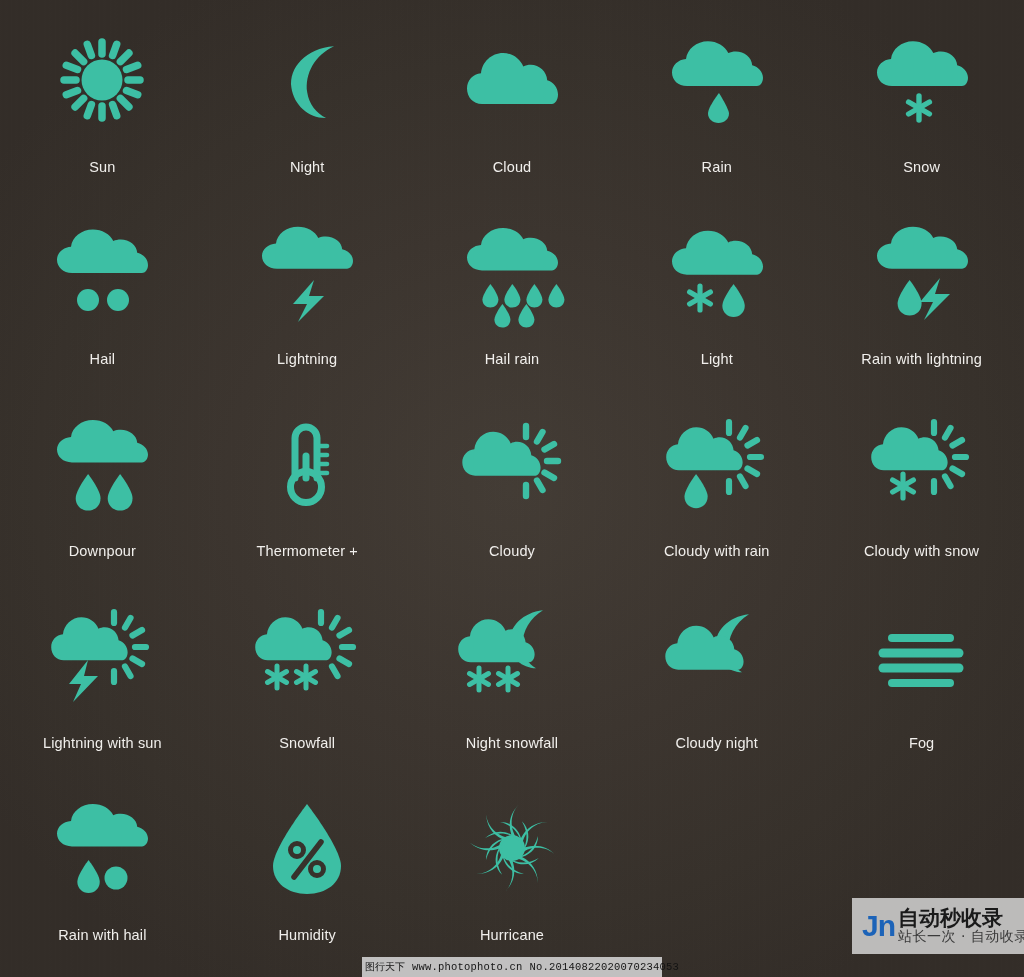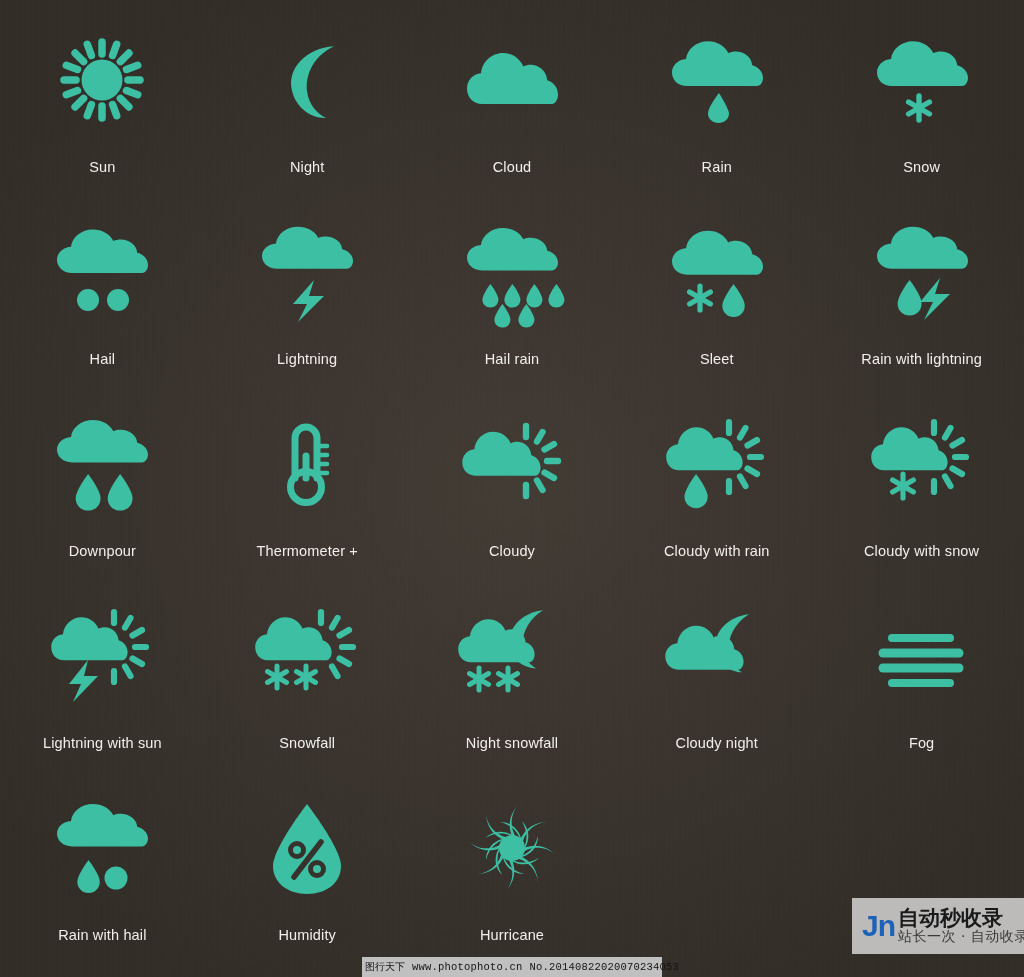--- a/index.html
+++ b/index.html
@@ -265,21 +265,21 @@
             <path transform="translate(0,-11) scale(1,0.86)" d="M20 74 C11 74 5 67 5 58.5 C5 50.5 11 44 19 43.3 C20 32 29.5 23 41 23 C50 23 58 28.5 61.3 36.5 C63.5 35.3 66 34.7 68.7 34.7 C77.5 34.7 84.7 41.6 85.2 50.2 C91.5 52 96 57.8 96 64.6 C96 69.9 93.2 74 90 74 Z"></path>
             <g stroke="#3dbfa4" stroke-width="5.2" stroke-linecap="round">
               <line x1="33" y1="64" x2="33" y2="88"></line>
               <line x1="22.6" y1="70" x2="43.4" y2="82"></line>
               <line x1="22.6" y1="82" x2="43.4" y2="70"></line>
             </g>
             <path transform="translate(52,62) scale(0.56)" d="M26 0 C26 0 6 26 6 39 C6 51 15 59 26 59 C37 59 46 51 46 39 C46 26 26 0 26 0 Z"></path>
           </g>
         </svg>
       </div>
-      <div class="label">Sleet</div>
+      <div class="label">Light</div>
     </div>
 
     <div class="cell">
       <div class="icon-wrap">
         <svg width="100" height="100" viewBox="0 0 100 100">
           <g fill="#3dbfa4">
             <path transform="translate(0,-14) scale(1,0.82)" d="M20 74 C11 74 5 67 5 58.5 C5 50.5 11 44 19 43.3 C20 32 29.5 23 41 23 C50 23 58 28.5 61.3 36.5 C63.5 35.3 66 34.7 68.7 34.7 C77.5 34.7 84.7 41.6 85.2 50.2 C91.5 52 96 57.8 96 64.6 C96 69.9 93.2 74 90 74 Z"></path>
             <path transform="translate(22,58) scale(0.60)" d="M26 0 C26 0 6 26 6 39 C6 51 15 59 26 59 C37 59 46 51 46 39 C46 26 26 0 26 0 Z"></path>
             <path d="M68 56 L48 80 L61 80 L52 98 L78 72 L63 72 Z"></path>
           </g>

